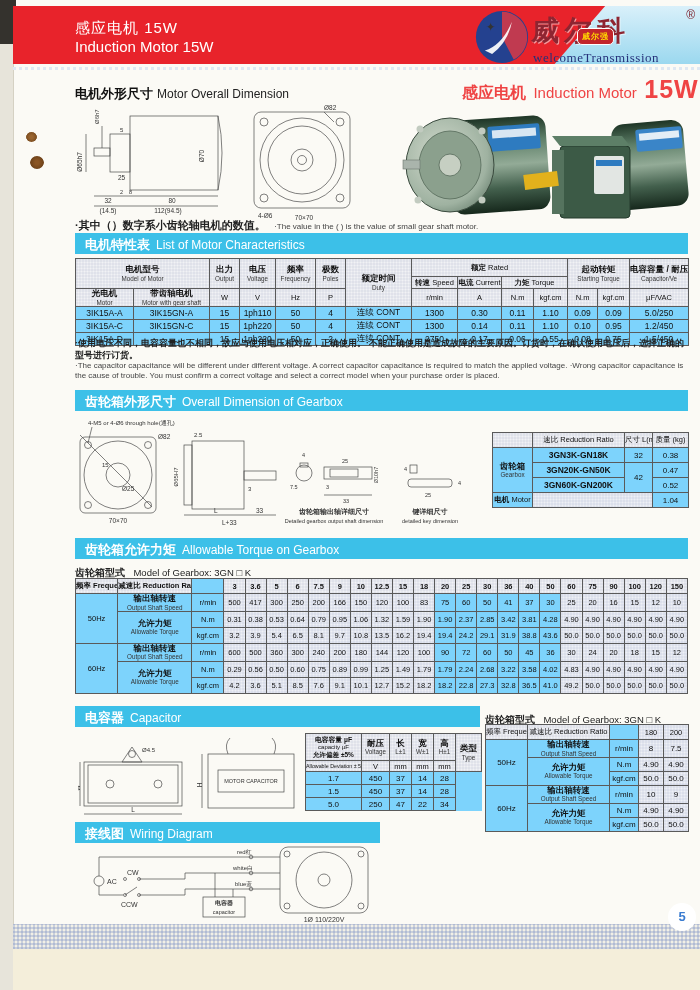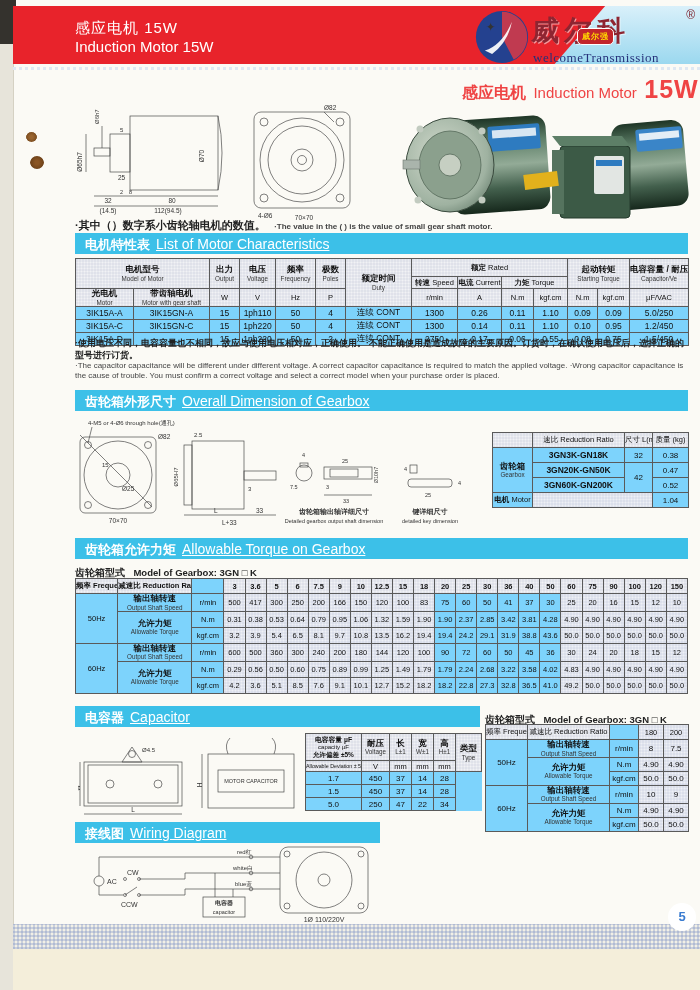--- a/index.html
+++ b/index.html
@@ -25,33 +25,33 @@
   .logo{position:absolute;right:3px;top:0;width:222px;height:64px;}
   .logo-emblem{position:absolute;left:0;top:2px;}
   .logo-zh{position:absolute;left:56px;top:6px;font-size:28px;font-weight:bold;color:#8e2531;letter-spacing:5px;text-shadow:1px 1px 0 rgba(255,255,255,.55);}
   .logo-reg{position:absolute;right:2px;top:2px;font-size:12px;color:#7d1f2a;}
   .logo-badge{position:absolute;left:102px;top:22px;background:#c2252b;color:#ffd900;font-size:8px;font-weight:bold;padding:2px 4px;border:1px solid #fff;border-radius:5px;letter-spacing:1px;}
   .logo-en{position:absolute;left:58px;top:44px;font-family:"Liberation Serif",serif;font-size:13px;color:#25317a;letter-spacing:.5px;}
 
   
   .bar{position:absolute;height:21px;background:#3cc0e8;color:#fff;line-height:21px;padding-left:10px;box-sizing:border-box;white-space:nowrap;overflow:hidden;}
   .bar .zh{font-weight:bold;font-size:13px;}
-  .bar .en{font-size:14px;margin-left:6px;text-decoration:underline;}
+  .bar .en{font-size:12px;margin-left:6px;}
   .sec-head{position:absolute;white-space:nowrap;color:#111;}
   .sec-head .zh{font-weight:bold;font-size:13px;}
   .sec-head .en{font-size:12px;margin-left:4px;color:#222;}
 
   .prod-title{position:absolute;left:440px;top:75px;width:250px;white-space:nowrap;color:#ef4444;margin-left:22px;}
   .prod-title .zh{font-weight:bold;font-size:16px;}
   .prod-title .en{font-size:15px;margin:0 3px;}
   .prod-title .pw{font-size:25px;font-weight:bold;letter-spacing:1px;}
 
   .note-line{position:absolute;white-space:nowrap;color:#222;}
   .note-line .zh{font-size:11px;font-weight:bold;}
-  .note-line .en{font-size:8px;color:#444;margin-left:4px;font-weight:bold;}
+  .note-line .en{font-size:8px;color:#444;margin-left:4px;font-weight:normal;}
   .note-block{position:absolute;color:#222;}
   .note-block .zh{font-size:9px;font-weight:bold;display:block;line-height:12px;}
   .note-block .en{font-size:8px;color:#454545;display:block;line-height:10px;font-weight:normal;}
 
   
   table{border-collapse:collapse;table-layout:fixed;background:#7dd3fc;}
   td,th{border:1px solid #5a5a5a;text-align:center;vertical-align:middle;padding:0;overflow:hidden;white-space:nowrap;font-weight:normal;color:#111;}
   .hd{background:
     repeating-linear-gradient(90deg,rgba(125,135,170,.16) 0 1px,transparent 1px 3px),
     repeating-linear-gradient(0deg,rgba(125,135,170,.16) 0 1px,transparent 1px 3px),#f1f2f5;}
@@ -110,20 +110,23 @@
         <text x="12" y="23" font-size="13" fill="#fff">✦</text>
       </svg>
       <div class="logo-zh">威尔科</div>
       <div class="logo-reg">®</div>
       <div class="logo-badge">威尔强</div>
       <div class="logo-en">welcomeTransmission</div>
     </div>
   </header>
   <div class="under-banner"></div>
 
+  <div class="sec-head" style="left:75px;top:84px;">
+    <span class="zh">电机外形尺寸</span><span class="en">Motor Overall Dimension</span>
+  </div>
 
   <svg class="lineart" style="left:72px;top:100px;" width="320" height="122" viewBox="0 0 320 122">
     <rect x="22" y="48" width="16" height="8"></rect>
     <rect x="38" y="34" width="20" height="38"></rect>
     <rect x="58" y="16" width="88" height="74"></rect>
     <path d="M146 16 q8 37 0 74"></path>
     <line x1="14" y1="34" x2="14" y2="72"></line>
     <line x1="30" y1="26" x2="30" y2="48"></line>
     <line x1="22" y1="96" x2="146" y2="96"></line>
     <line x1="22" y1="106" x2="146" y2="106"></line>
@@ -290,21 +293,21 @@
     </tr>
     <tr>
           <td>3IK15A-A</td>
           <td>3IK15GN-A</td>
           <td>15</td>
           <td>1ph110</td>
           <td>50</td>
           <td>4</td>
           <td>连续 CONT</td>
           <td>1300</td>
-          <td>0.26</td>
+          <td>0.30</td>
           <td>0.11</td>
           <td>1.10</td>
           <td>0.09</td>
           <td>0.09</td>
           <td>5.0/250</td>
         </tr>
     <tr>
           <td>3IK15A-C</td>
           <td>3IK15GN-C</td>
           <td>15</td>

